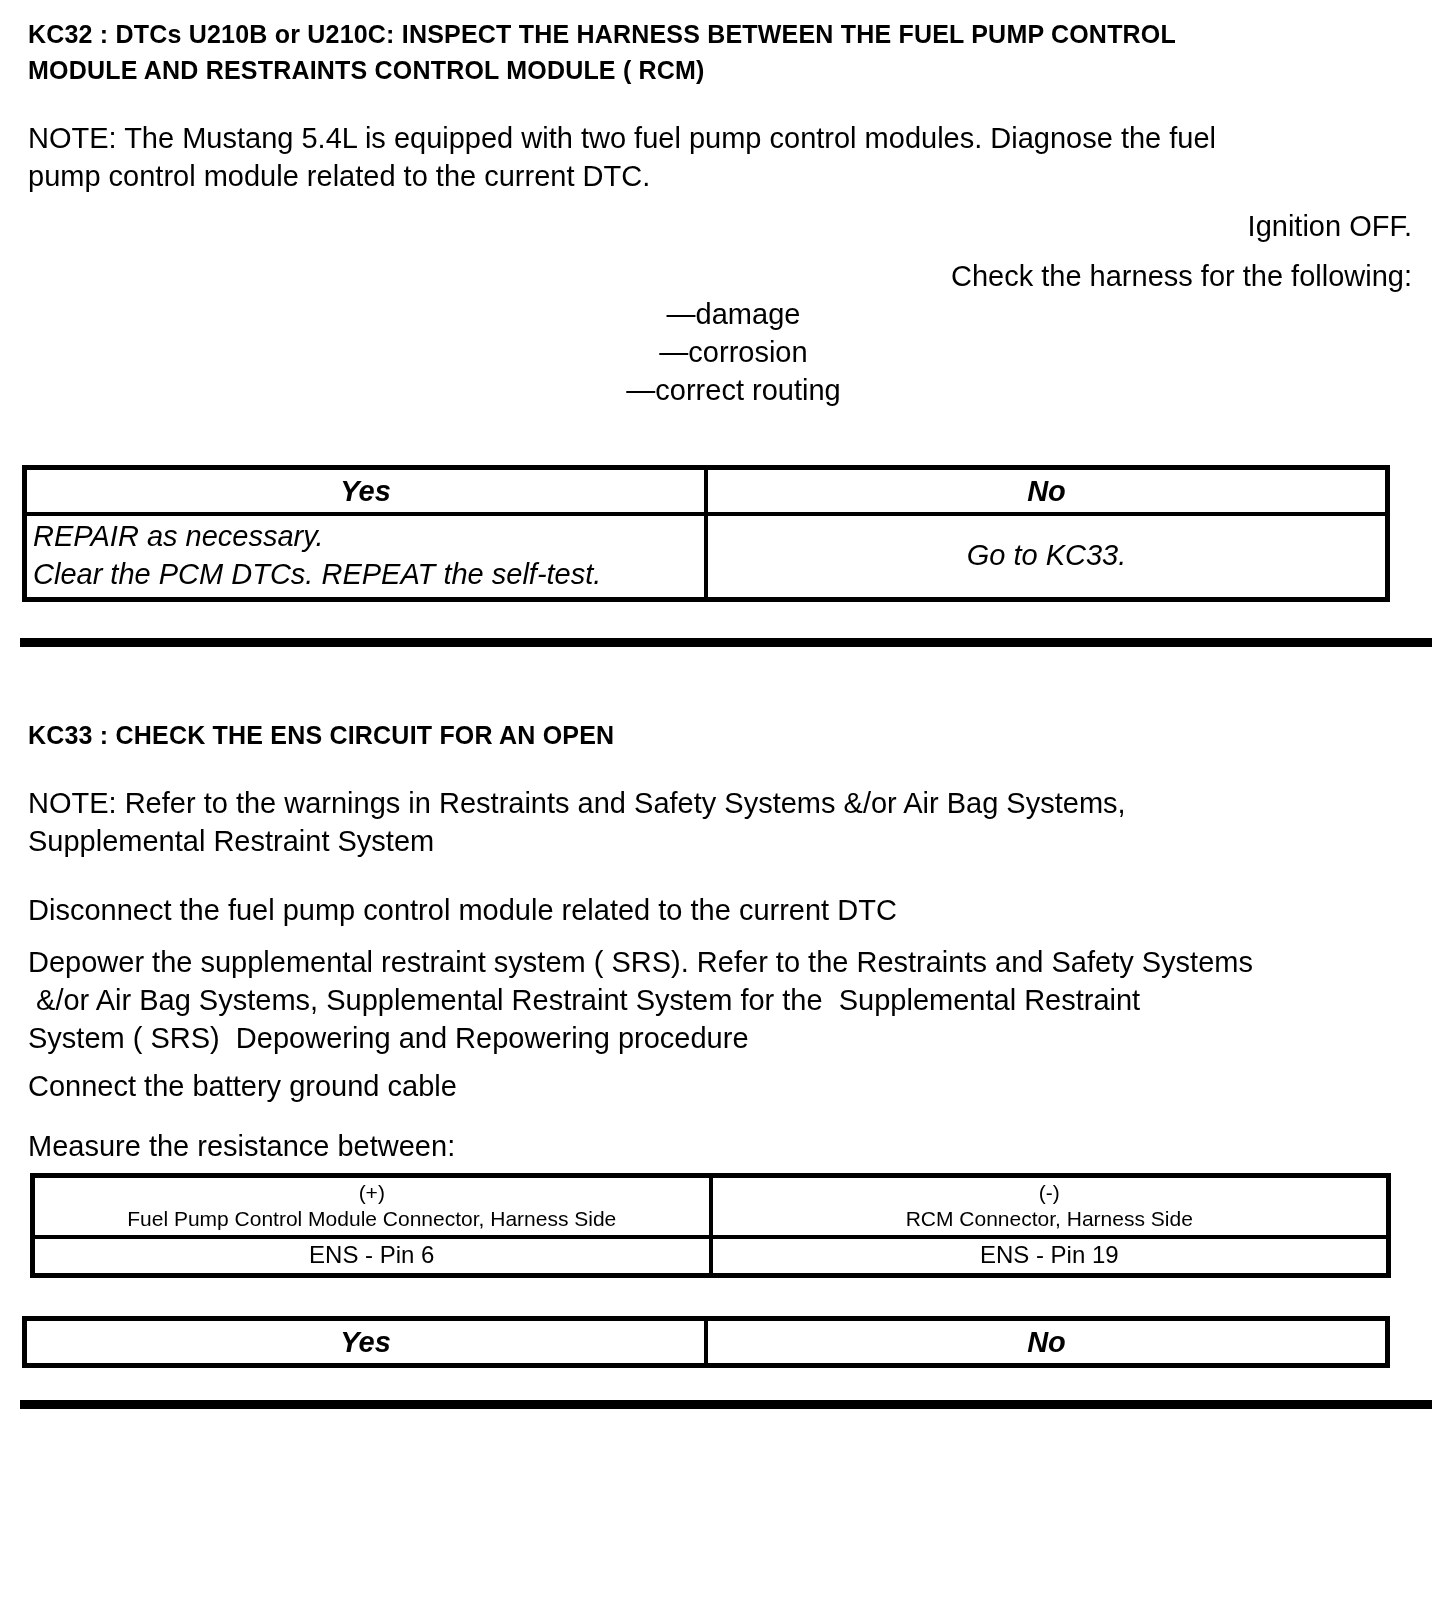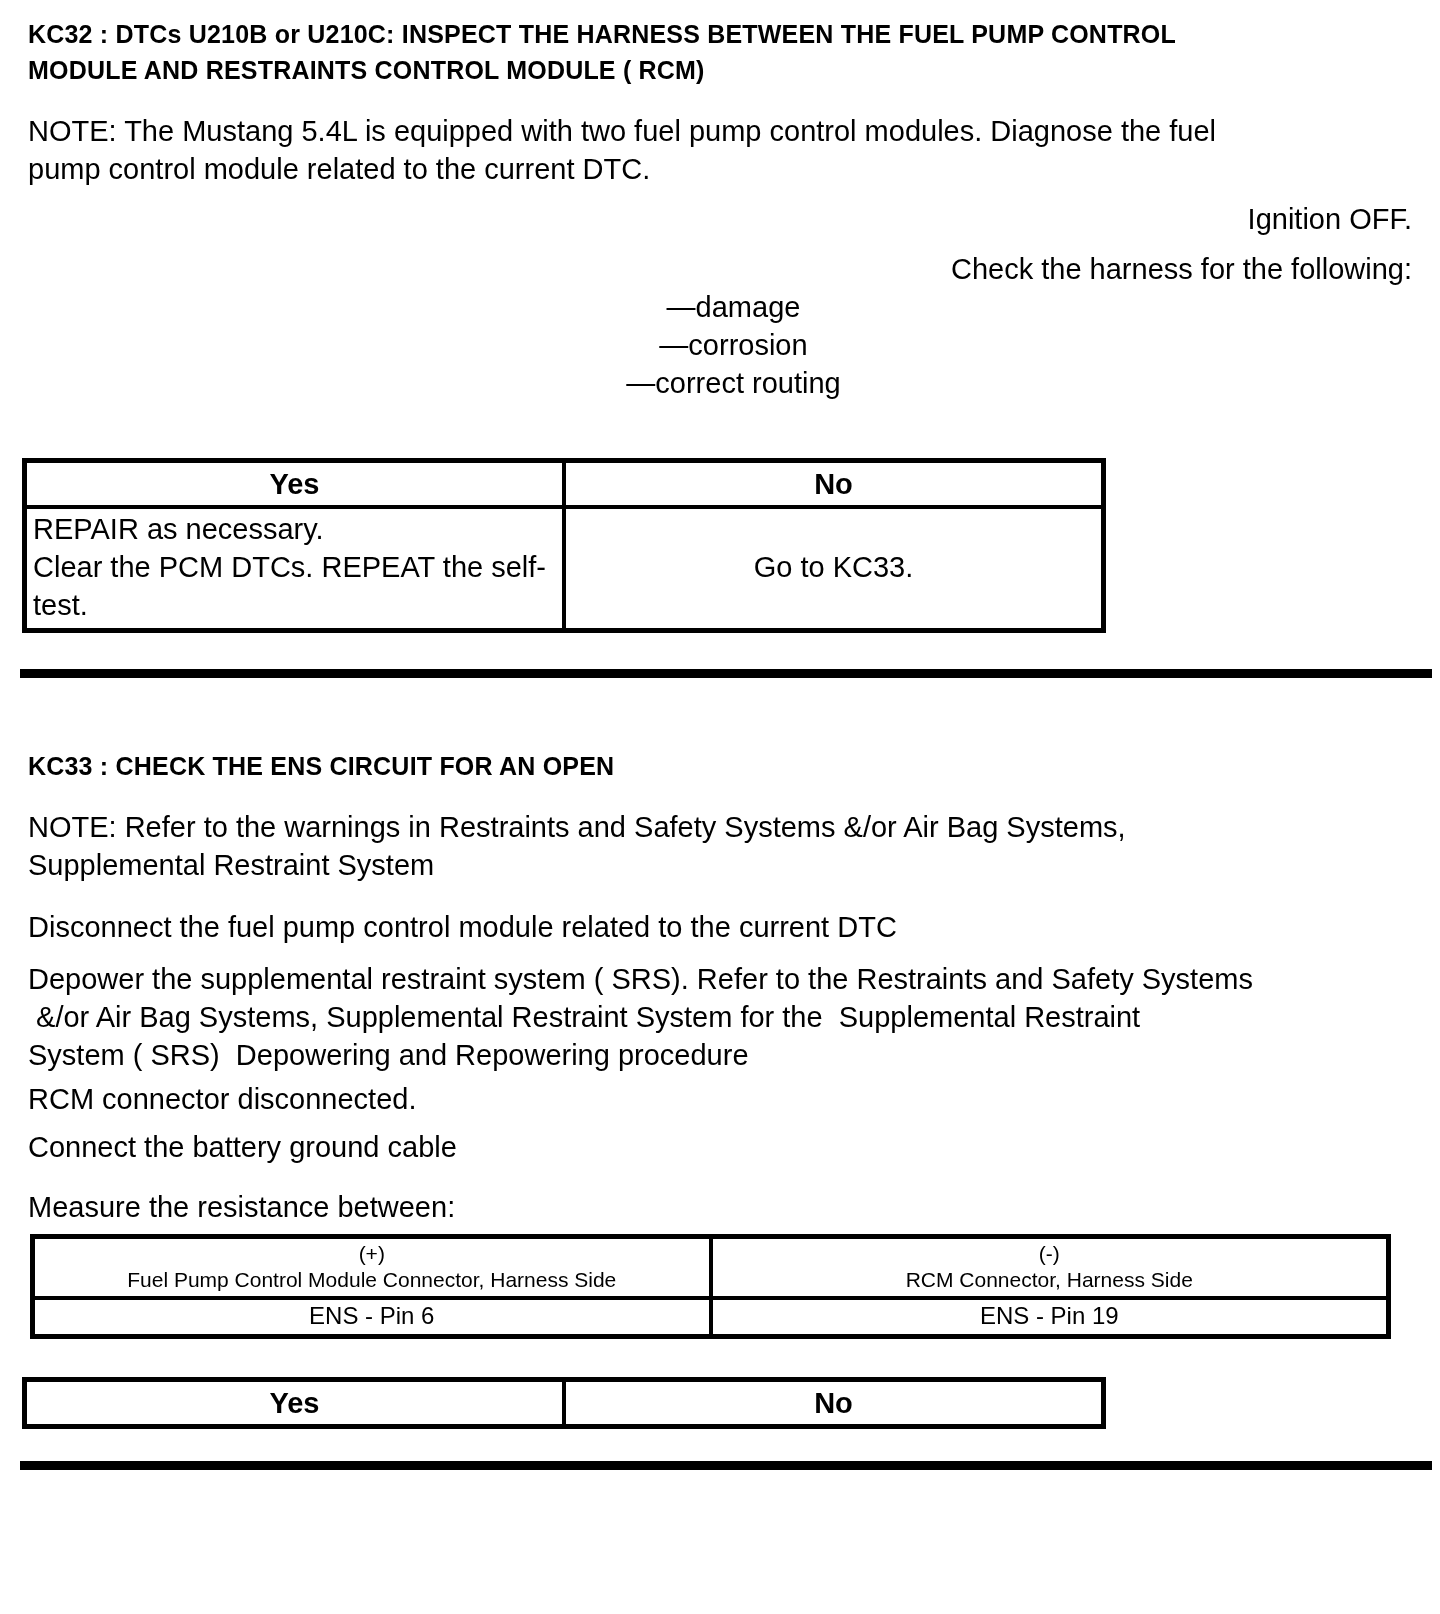--- a/index.html
+++ b/index.html
@@ -27,34 +27,35 @@
   .question { font-weight: bold; }
   .bullet-list { margin-left: 27px; text-align: center; }
   .bullet-item { font-size: 29px; line-height: 38px; white-space: pre; }
 
   
   .mt6  { margin-top: 6px; }
   .mt8  { margin-top: 8px; }
   .mt10 { margin-top: 10px; }
   .mt12 { margin-top: 12px; text-align: right; }
   .mt14 { margin-top: 14px; }
-  .mt16 { margin-top: 24px; }
+  .mt16 { margin-top: 31px; }
   .mt22 { margin-top: 22px; }
   .mt32 { margin-top: 32px; }
   .mt36 { margin-top: 36px; }
   .mt38 { margin-top: 38px; }
   .mt56 { margin-top: 56px; }
   .mt70 { margin-top: 70px; }
 
   table.decision-table {
     border-collapse: collapse;
     table-layout: fixed;
-    width: 1084px;
+    width: 1368px;
     margin-left: -6px;
     border: 5px solid #000;
+    font-style: italic;
   }
   table.decision-table th,
   table.decision-table td {
     border: 4px solid #000;
     font-size: 29px;
     line-height: 38px;
     white-space: pre-wrap;
   }
   table.decision-table th {
     font-weight: bold;
@@ -140,21 +141,20 @@
 
   <p class="para mt16">NOTE: Refer to the warnings in Restraints and Safety Systems &amp;/or Air Bag Systems,
 Supplemental Restraint System</p>
 
   <p class="para mt16">Disconnect the fuel pump control module related to the current DTC</p>
 
   <p class="para mt14">Depower the supplemental restraint system ( SRS). Refer to the Restraints and Safety Systems
  &amp;/or Air Bag Systems, Supplemental Restraint System for the  Supplemental Restraint
 System ( SRS)  Depowering and Repowering procedure</p>
 
-  <p class="para mt6">RCM connector disconnected.</p>
 
   <p class="para mt10">Connect the battery ground cable</p>
 
   <p class="para mt22">Measure the resistance between:</p>
 
   <table class="measure-table mt8">
     <tbody>
         <tr>
       <th>(+)
 Fuel Pump Control Module Connector, Harness Side</th>

